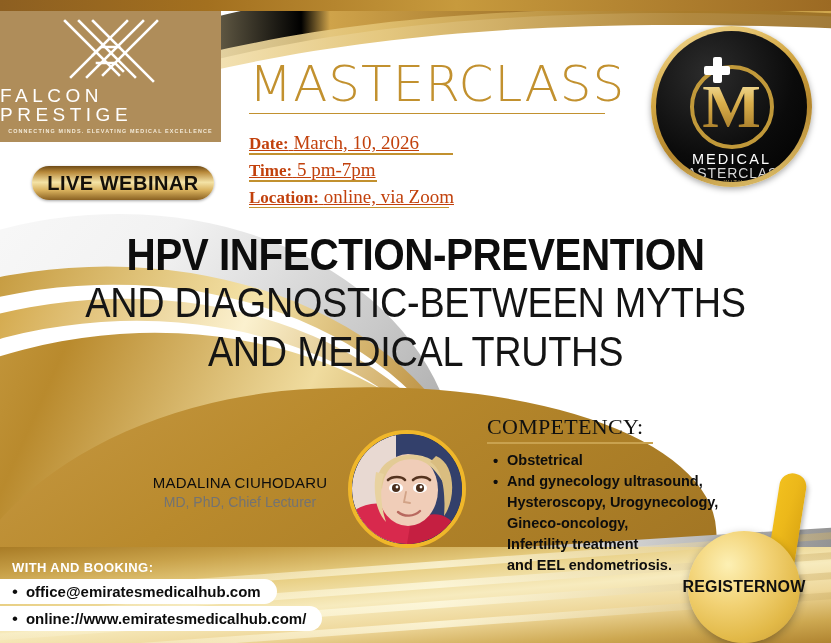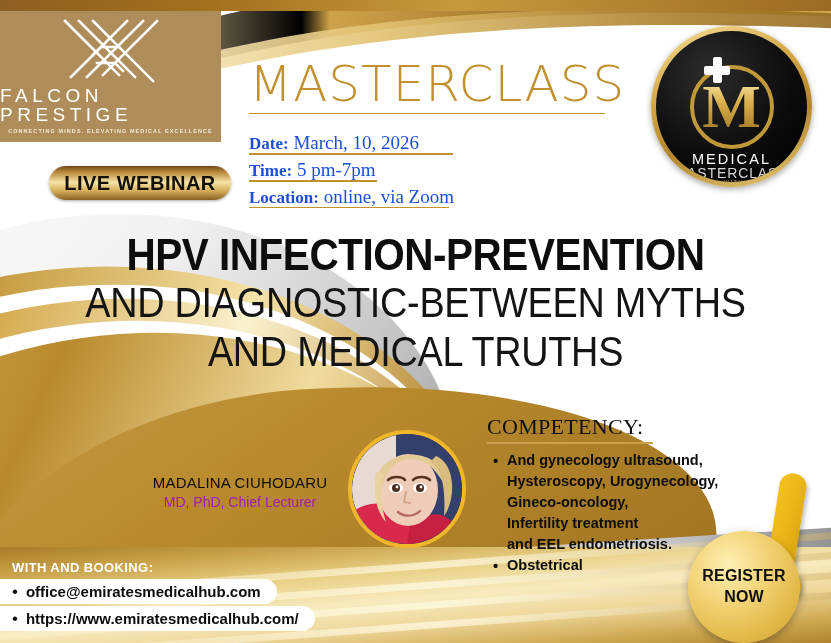--- a/index.html
+++ b/index.html
@@ -159,21 +159,21 @@
     letter-spacing: 1.15px;
     color: #f3ead8;
     font-weight: 700;
     line-height: 1;
     white-space: nowrap;
   }
 
   
   .live-webinar {
     position: absolute;
-    left: 49px; top: 166px;
+    left: 32px; top: 166px;
     width: 182px; height: 34px;
     border-radius: 17px;
     background: linear-gradient(180deg,#6d4a16 0%,#b8893a 18%,#f4e3a6 48%,#d8b05c 72%,#8a6122 100%);
     display: flex;
     align-items: center;
     justify-content: center;
     box-shadow: 0 1px 3px rgba(0,0,0,.35);
   }
   .live-webinar span {
     font-family: "Liberation Sans", sans-serif;
@@ -210,23 +210,24 @@
   
   .meta {
     position: absolute;
     left: 249px; top: 130px;
     width: 330px;
   }
   .meta-row {
     position: relative;
     font-family: "Liberation Serif", serif;
     font-size: 19px;
-    color: #1d4ed8;
+    color: #c2410c;
     line-height: 1.32;
     white-space: nowrap;
+    text-decoration: underline;
   }
   .meta-row b {
     font-weight: 700;
     font-size: 17px;
   }
   .meta-underline {
     height: 1.4px;
     background: #c2912f;
     margin-top: -2px;
     margin-bottom: 2px;
@@ -385,21 +386,21 @@
     color: #0d0d0d;
   }
   .speaker-title {
     position: absolute;
     left: 128px; top: 494px;
     width: 224px;
     text-align: center;
     font-family: "Liberation Sans Narrow", "Liberation Sans", sans-serif;
     font-size: 14px;
     font-weight: 400;
-    color: #a21caf;
+    color: #737373;
   }
 
   
   .portrait {
     position: absolute;
     left: 348px; top: 430px;
     width: 118px; height: 118px;
     border-radius: 50%;
     border: 4px solid #f0b72a;
     box-sizing: border-box;
@@ -475,21 +476,21 @@
     box-shadow: 2px 3px 5px rgba(0,0,0,.3);
   }
   .register {
     position: absolute;
     left: 688px; top: 531px;
     width: 112px; height: 112px;
     border-radius: 50%;
     background: radial-gradient(circle at 36% 30%, #fdf0b4 0%, #f2d275 38%, #e2b948 70%, #c79a34 100%);
     box-shadow: 0 3px 8px rgba(0,0,0,.3);
     display: flex;
-    flex-direction: column;
+    flex-direction: row;
     align-items: center;
     justify-content: center;
   }
   .register span {
     font-family: "Liberation Sans Narrow", "Liberation Sans", sans-serif;
     font-size: 16px;
     font-weight: 700;
     color: #0f0f0f;
     line-height: 1.3;
     letter-spacing: .2px;
@@ -670,39 +671,39 @@
         <path d="M54 58 L 52 68 L 58 69" stroke="#d2a387" stroke-width="1.8" fill="none" stroke-linecap="round"></path>
         <path d="M46 78 C 52 83, 62 83, 68 77" stroke="#b8695f" stroke-width="2.4" fill="none" stroke-linecap="round"></path>
       </g>
     </svg>
   </div>
 
   <div class="competency">
     <div class="competency-title">COMPETENCY:</div>
     <div class="competency-rule"></div>
     <ul class="competency-list">
+      <li>Obstetrical</li>
       <li>And gynecology ultrasound,
 Hysteroscopy, Urogynecology,
 Gineco-oncology,
 Infertility treatment
 and EEL endometriosis.</li>
-      <li>Obstetrical</li>
     </ul>
   </div>
 
   <div class="exclaim">
     <div class="exclaim-bar"></div>
     <div class="exclaim-dot"></div>
   </div>
   <div class="register">
     <span>REGISTER</span>
     <span>NOW</span>
   </div>
 
   <div class="info-label">WITH AND BOOKING:</div>
   <div class="info-item info-1">
     <span>office@emiratesmedicalhub.com</span>
   </div>
   <div class="info-item info-2">
-    <span>https://www.emiratesmedicalhub.com/</span>
+    <span>online://www.emiratesmedicalhub.com/</span>
   </div>
 
 </div>
 
 </body></html>

